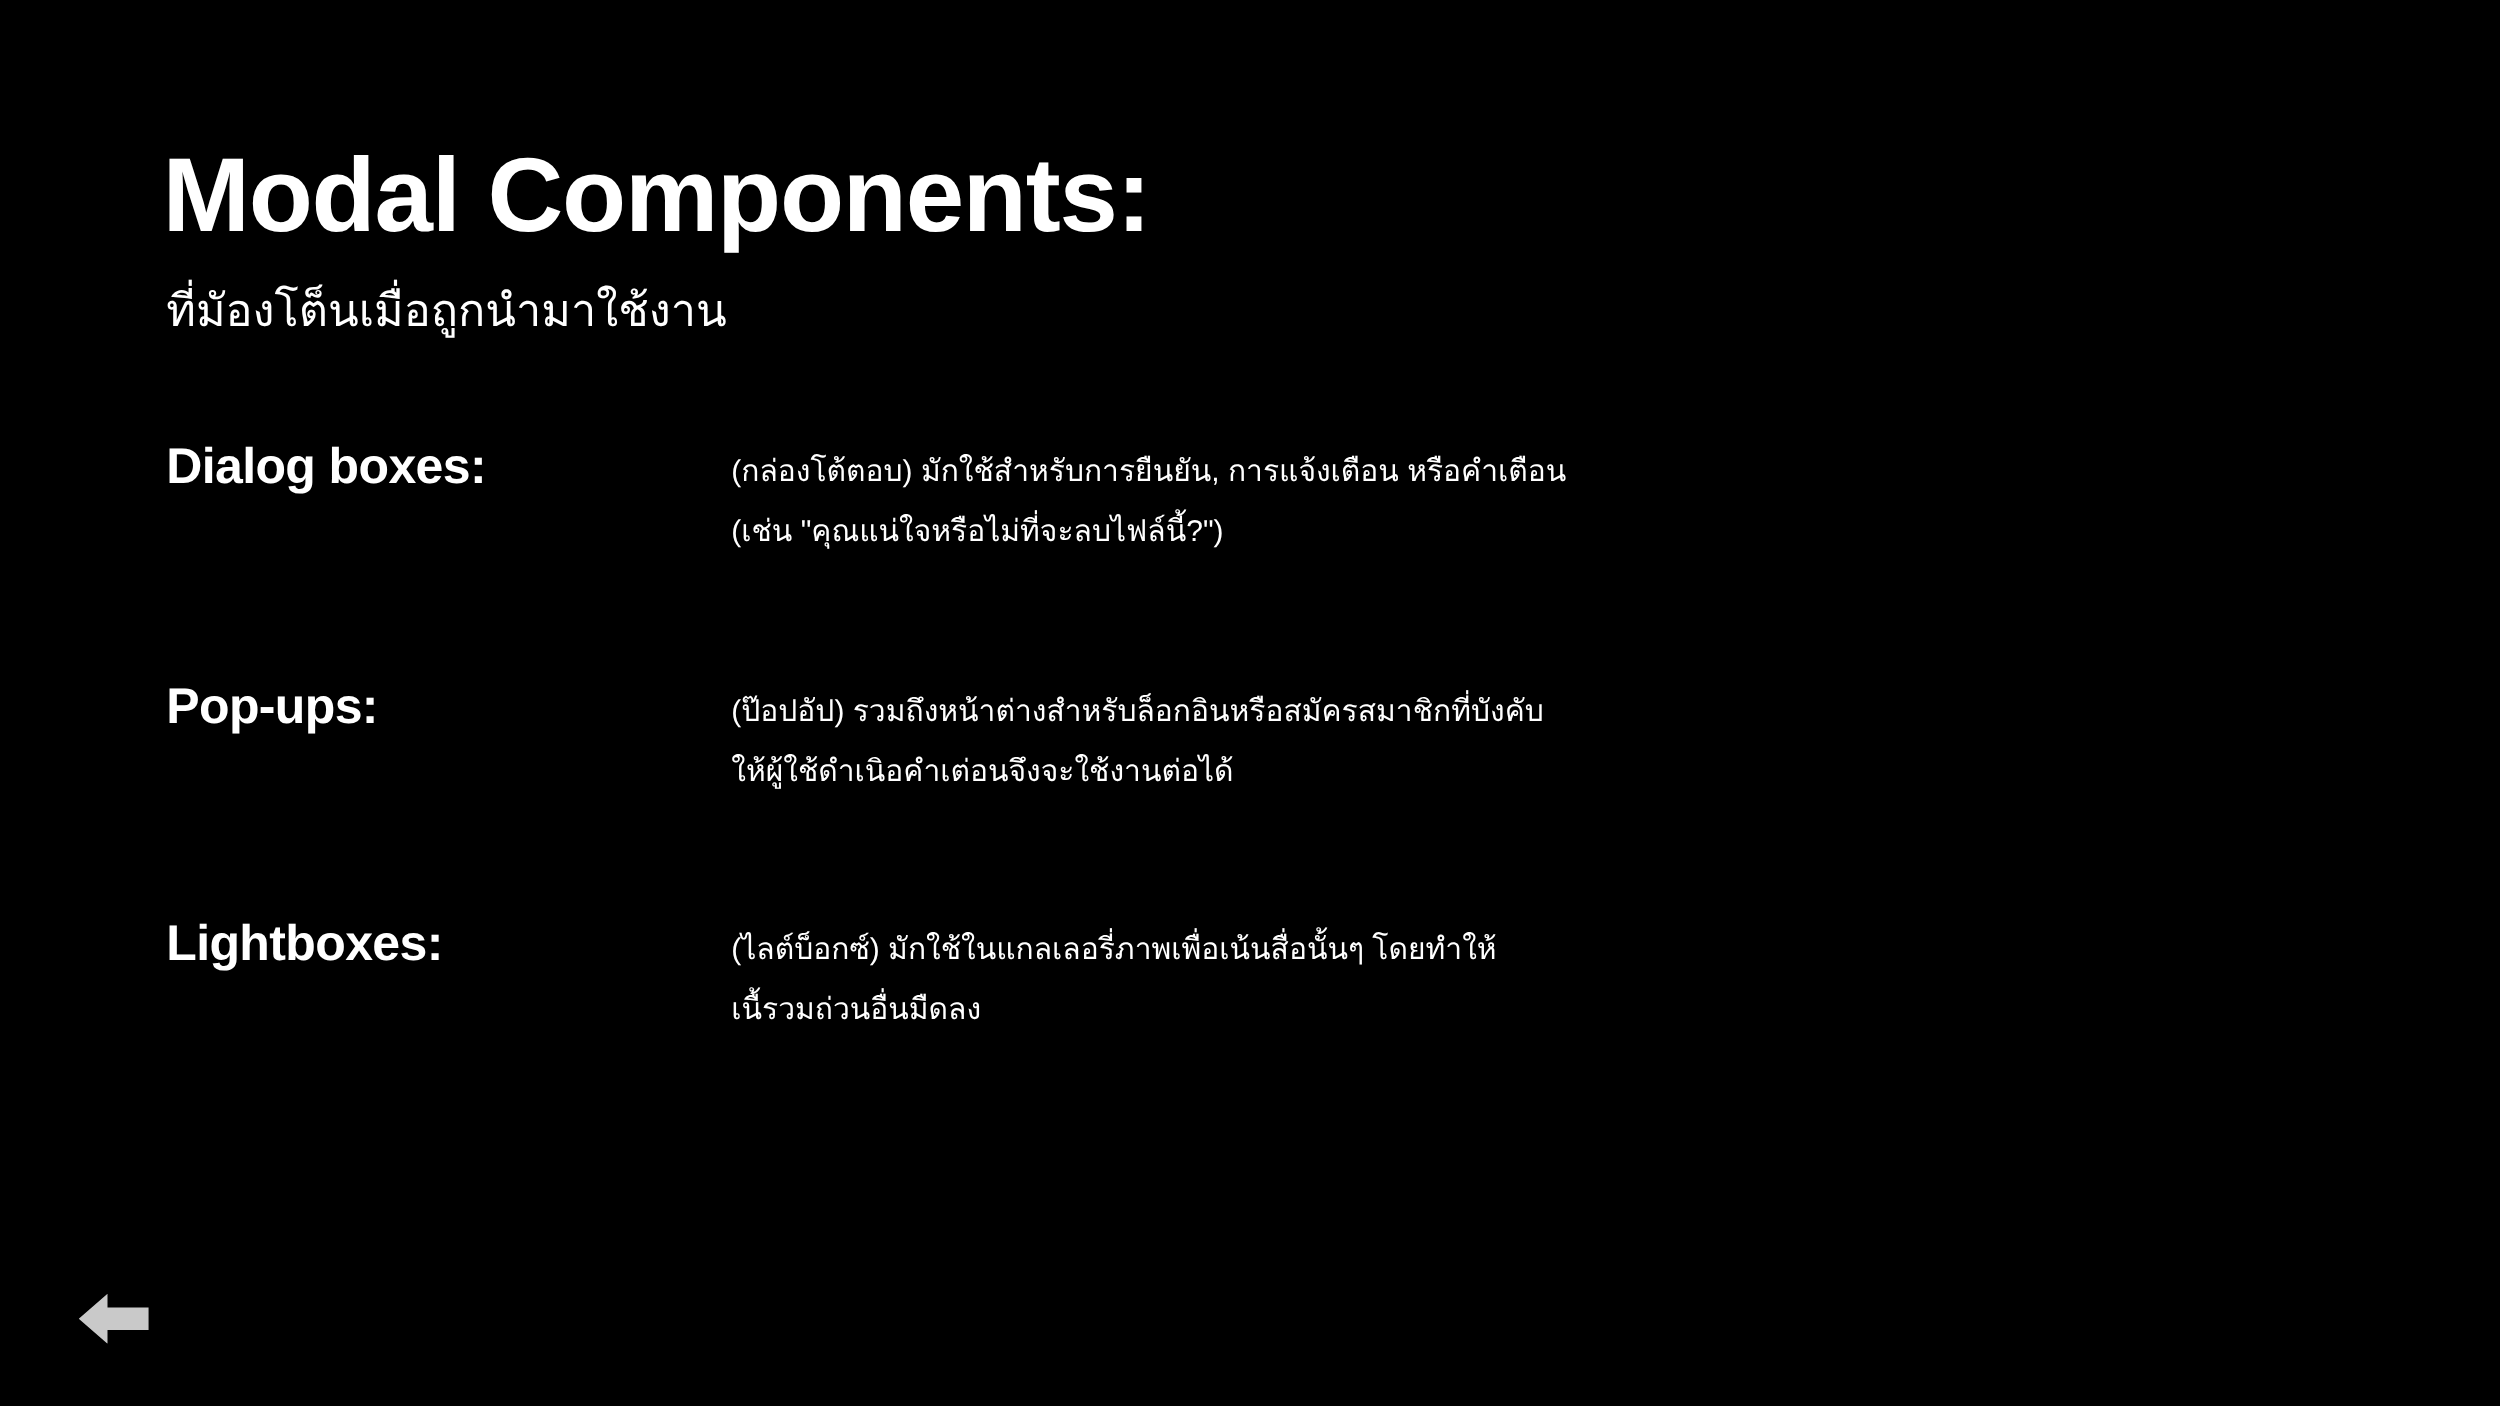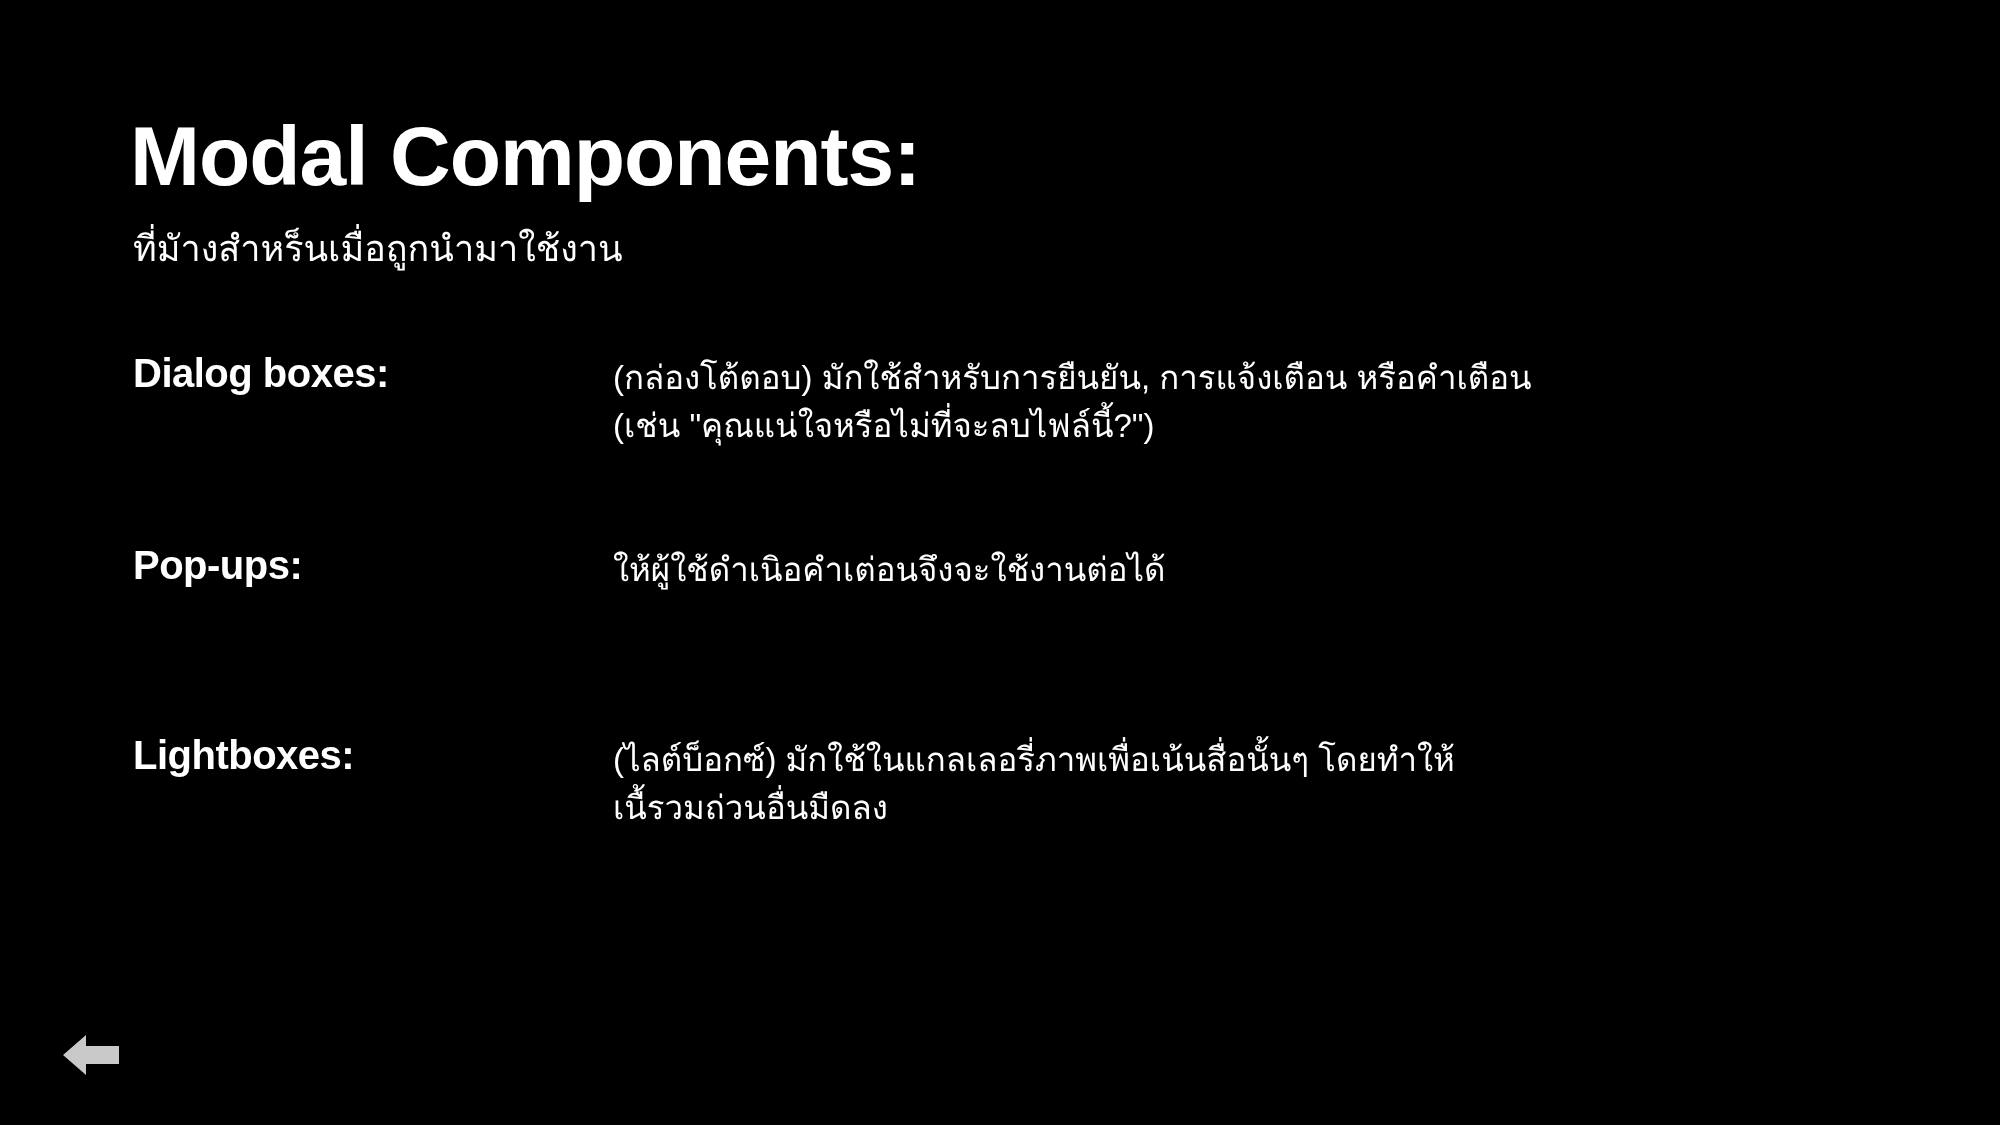--- a/index.html
+++ b/index.html
@@ -43,24 +43,23 @@
     font-size: 40px;
     font-weight: 800;
     letter-spacing: -0.5px;
     color: var(--text, #ffffff);
     line-height: 1.15;
   }
   .row-desc {
     position: absolute;
     left: 452px; top: 4px;
     width: 1150px;
-    font-size: 33px;
+    font-size: 24px;
     font-weight: 400;
     color: var(--text, #ffffff);
-    margin-left: 28px;
   }
   .desc-line {
     line-height: 48px;
     white-space: nowrap;
   }
   .row-dialog    { top: 350px; }
   .row-popups    { top: 542px; }
   .row-lightbox  { top: 732px; }
   .back-button {
     position: absolute;
@@ -73,33 +72,34 @@
   }
   .back-button svg { display: block; }
 </style>
 </head>
 <body>
 
 <div class="slide">
 
   <h1 class="title">Modal Components:</h1>
 
-  <div class="subtitle">ที่มัางสำหร็นเมื่อถูกนำมาใช้งาน</div>
+  <div class="subtitle">ที่มัองโต็นเมื่อถูกนำมาใช้งาน</div>
 
   <div class="row row-dialog">
     <div class="row-label">Dialog boxes:</div>
     <div class="row-desc">
       <div class="desc-line">(กล่องโต้ตอบ) มักใช้สำหรับการยืนยัน, การแจ้งเตือน หรือคำเตือน</div>
       <div class="desc-line">(เช่น "คุณแน่ใจหรือไม่ที่จะลบไฟล์นี้?")</div>
     </div>
   </div>
 
   <div class="row row-popups">
     <div class="row-label">Pop-ups:</div>
     <div class="row-desc">
+      <div class="desc-line">(ป๊อปอัป) รวมถึงหน้าต่างสำหรับล็อกอินหรือสมัครสมาชิกที่บังคับ</div>
       <div class="desc-line">ให้ผู้ใช้ดำเนิอคำเต่อนจึงจะใช้งานต่อได้</div>
     </div>
   </div>
 
   <div class="row row-lightbox">
     <div class="row-label">Lightboxes:</div>
     <div class="row-desc">
       <div class="desc-line">(ไลต์บ็อกซ์) มักใช้ในแกลเลอรี่ภาพเพื่อเน้นสื่อนั้นๆ โดยทำให้</div>
       <div class="desc-line">เนื้รวมถ่วนอื่นมืดลง</div>
     </div>

